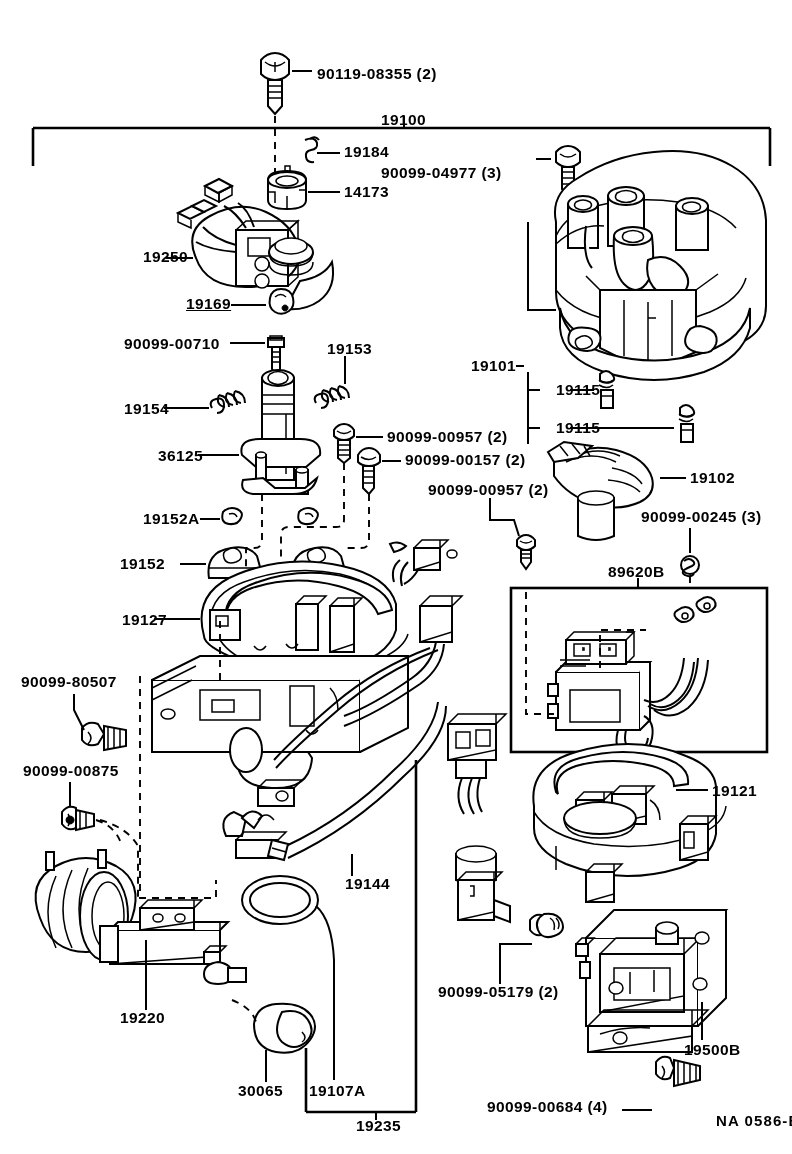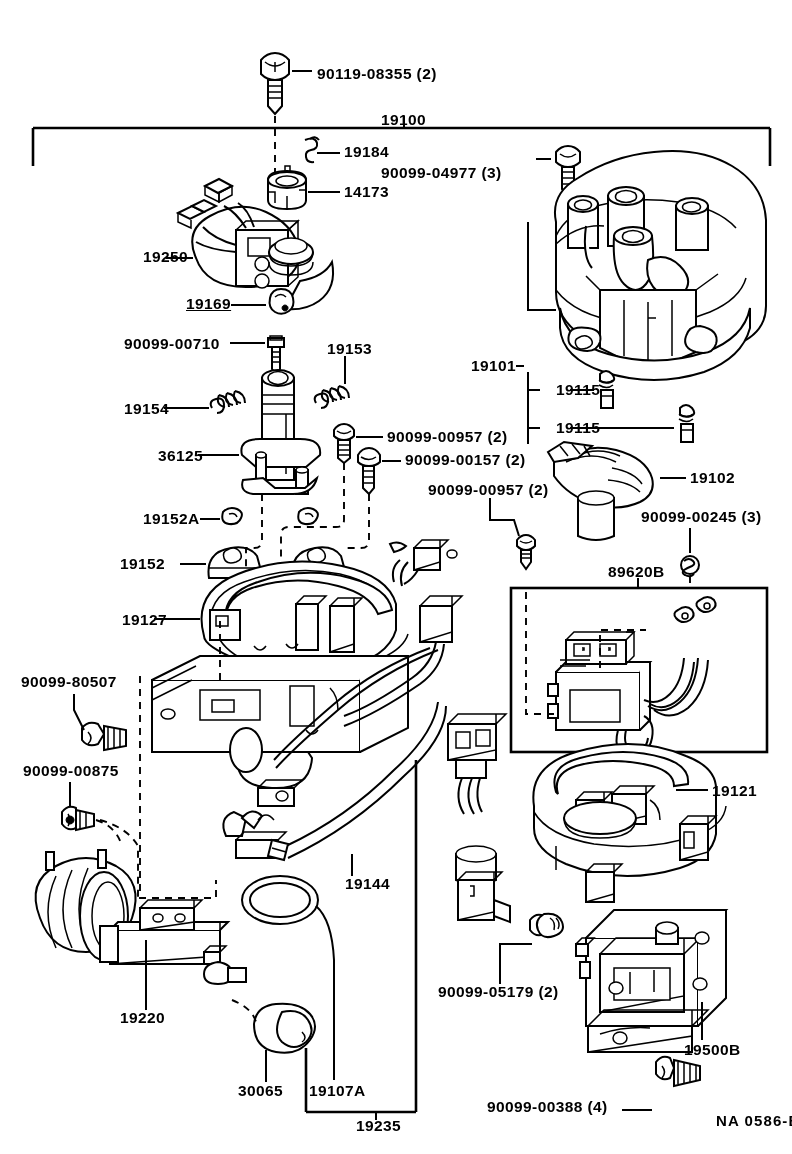--- a/index.html
+++ b/index.html
@@ -516,17 +516,17 @@
   <div class="lbl" style="left:122px;top:612px;">19127</div>
   <div class="lbl" style="left:21px;top:674px;">90099-80507</div>
   <div class="lbl" style="left:23px;top:763px;">90099-00875</div>
   <div class="lbl" style="left:712px;top:783px;">19121</div>
   <div class="lbl" style="left:345px;top:876px;">19144</div>
   <div class="lbl" style="left:438px;top:984px;">90099-05179 (2)</div>
   <div class="lbl" style="left:120px;top:1010px;">19220</div>
   <div class="lbl" style="left:684px;top:1042px;">19500B</div>
   <div class="lbl" style="left:238px;top:1083px;">30065</div>
   <div class="lbl" style="left:309px;top:1083px;">19107A</div>
-  <div class="lbl" style="left:487px;top:1099px;">90099-00388 (4)</div>
+  <div class="lbl" style="left:487px;top:1099px;">90099-00684 (4)</div>
   <div class="lbl" style="left:356px;top:1118px;">19235</div>
   <div class="code" style="left:716px;top:1112px;">NA 0586-B</div>
 
 </div>
 
 </body></html>

